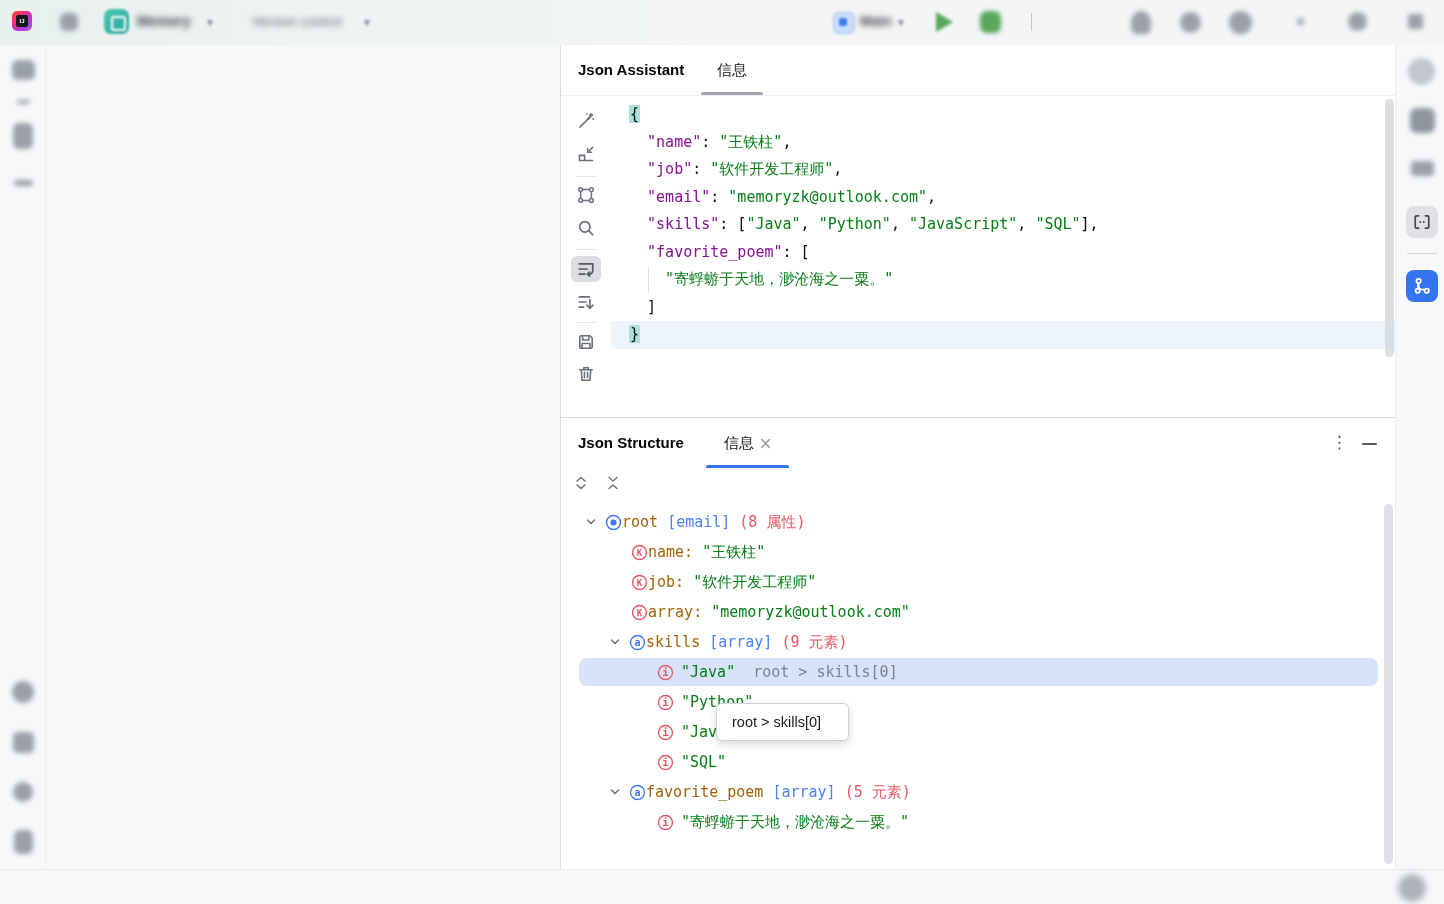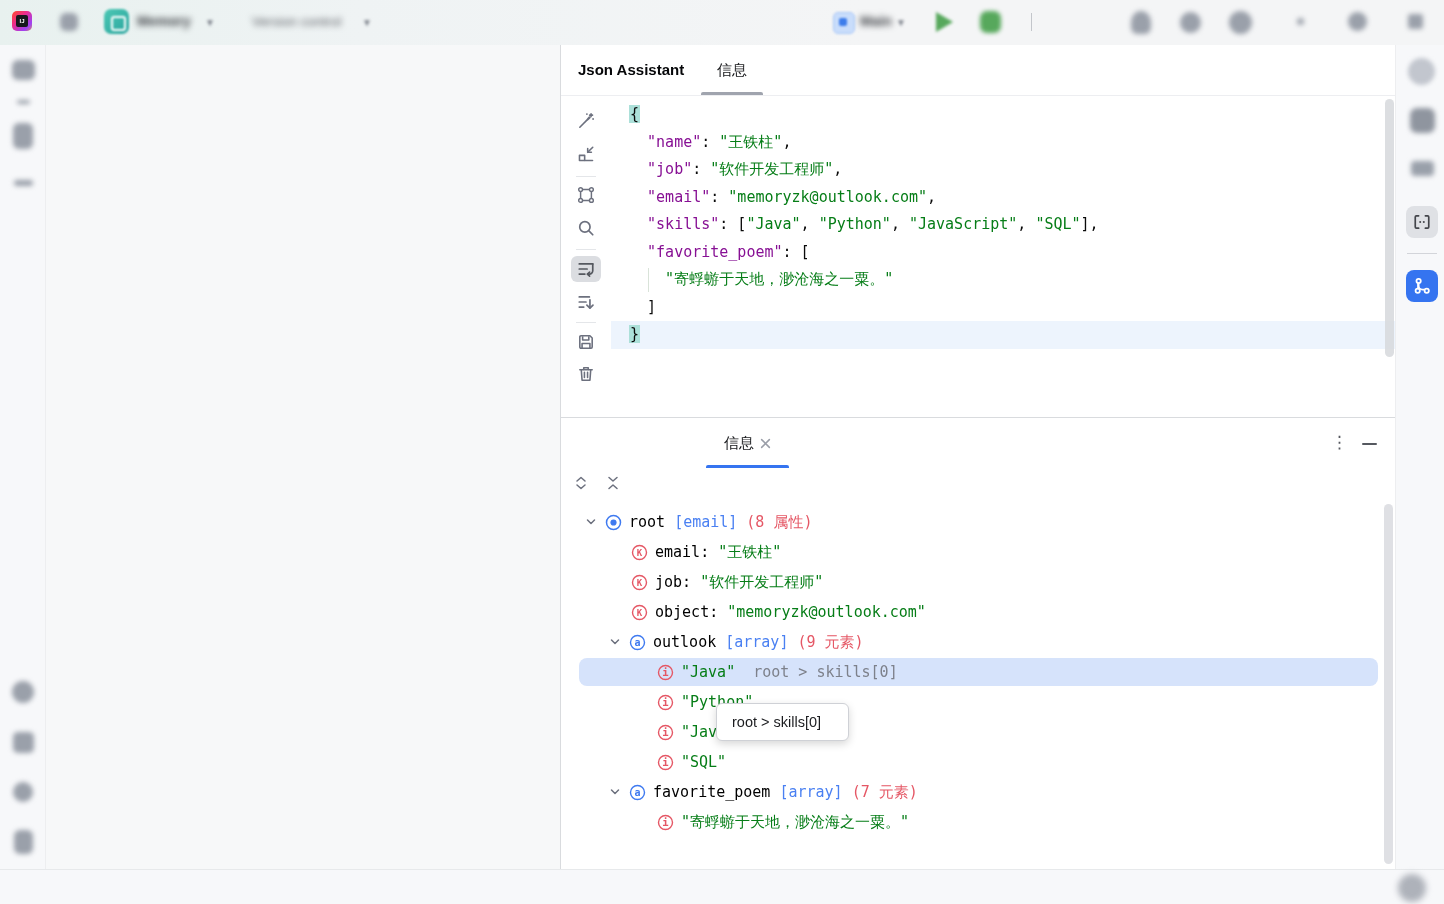--- a/index.html
+++ b/index.html
@@ -71,21 +71,21 @@
   .stb-btn{position:absolute;top:7px;width:16px;height:16px;cursor:pointer;}
   #tree{position:absolute;left:0;top:81px;width:835px;height:371px;background:#FFF;overflow:hidden;}
   #tree-inner{position:absolute;left:0;top:8px;width:835px;}
   .trow{display:flex;align-items:center;height:30px;font-family:"DejaVu Sans Mono",monospace;font-size:15px;white-space:nowrap;cursor:default;}
   .trow svg{flex:none;}
   .pl-root{padding-left:24px;}
   .pl-arr{padding-left:48px;}
   .pl-key{padding-left:70px;}
   .pl-item{padding-left:96px;}
   .trow .node-icon{margin-left:8px;}
-  .trow .t-label{margin-left:7px;color:#000000;text-align:center;}
+  .trow .t-label{color:#a16207;text-align:center;}
   .trow .t-type{margin-left:9px;color:#4A80F2;}
   .trow .t-count{margin-left:9px;color:#E55765;}
   .trow .t-value{margin-left:7px;color:#067D17;}
   .pl-key .t-value{margin-left:9px;}
   .trow.sel{height:28px;margin:1px 18px;padding-left:78px;background:#D6E3FB;border-radius:8px;}
   .trow .t-path{margin-left:18px;color:#7D818B;}
   #tree-scrollbar{position:absolute;right:3px;top:5px;width:9px;height:360px;background:#D9DBDF;border-radius:5px;opacity:.85;}
 
   
   #tooltip{left:716px;top:703px;width:133px;height:38px;background:#FFFFFF;border:1px solid #CFD1D6;border-radius:6px;
@@ -238,20 +238,21 @@
             <div class="ln"><span class="tp">  ]</span></div>
             <div class="ln cur"><span class="tp brc">}</span></div>
           </div>
           <div id="editor-scrollbar"></div>
         </div>
       </div>
     </div>
 
     <div id="structure-panel" class="abs">
       <div class="panel-header" style="top:0;">
+        <div class="panel-title">Json Structure</div>
         <div class="tab" style="left:145px;width:83px;">
           <span style="margin-right:6px;">信息</span><svg width="11" height="11" viewBox="0 0 10 10" style="display:inline-block;vertical-align:-1px;">
               <path d="M1.5 1.5 L8.5 8.5 M8.5 1.5 L1.5 8.5" stroke="#9a9ea8" stroke-width="1.4" fill="none" stroke-linecap="round"></path>
             </svg>
           <div class="tab-underline" style="left:0;width:83px;background:#3574F0;"></div>
         </div>
         <div class="kebab" style="left:770px;top:18px;">⋮</div>
         <div class="min-bar" style="left:801px;top:25px;"></div>
       </div>
 
@@ -284,51 +285,51 @@
             <span class="t-label">root</span>
             <span class="t-type">[email]</span>
             <span class="t-count">(8 属性)</span>
           </div>
 
           <div class="trow pl-key">
             <svg class="node-icon" style="margin-left:0;" width="17" height="17" viewBox="0 0 17 17">
                 <circle cx="8.5" cy="8.5" r="7" fill="none" stroke="#E55765" stroke-width="1.4"></circle>
                 <text x="8.5" y="12" text-anchor="middle" font-size="9" font-weight="bold" fill="#E55765" font-family="DejaVu Sans Mono,monospace">K</text>
               </svg>
-            <span class="t-label">email:</span>
+            <span class="t-label">name:</span>
             <span class="t-value">"王铁柱"</span>
           </div>
 
           <div class="trow pl-key">
             <svg class="node-icon" style="margin-left:0;" width="17" height="17" viewBox="0 0 17 17">
                 <circle cx="8.5" cy="8.5" r="7" fill="none" stroke="#E55765" stroke-width="1.4"></circle>
                 <text x="8.5" y="12" text-anchor="middle" font-size="9" font-weight="bold" fill="#E55765" font-family="DejaVu Sans Mono,monospace">K</text>
               </svg>
             <span class="t-label">job:</span>
             <span class="t-value">"软件开发工程师"</span>
           </div>
 
           <div class="trow pl-key">
             <svg class="node-icon" style="margin-left:0;" width="17" height="17" viewBox="0 0 17 17">
                 <circle cx="8.5" cy="8.5" r="7" fill="none" stroke="#E55765" stroke-width="1.4"></circle>
                 <text x="8.5" y="12" text-anchor="middle" font-size="9" font-weight="bold" fill="#E55765" font-family="DejaVu Sans Mono,monospace">K</text>
               </svg>
-            <span class="t-label">object:</span>
+            <span class="t-label">array:</span>
             <span class="t-value">"memoryzk@outlook.com"</span>
           </div>
 
           <div class="trow pl-arr">
             <svg width="12" height="12" viewBox="0 0 12 12">
                 <path d="M2.5 4 L6 7.5 L9.5 4" stroke="#6C707E" stroke-width="1.5" fill="none" stroke-linecap="round" stroke-linejoin="round"></path>
               </svg>
             <svg class="node-icon" width="17" height="17" viewBox="0 0 17 17">
                 <circle cx="8.5" cy="8.5" r="7" fill="none" stroke="#3F7AF0" stroke-width="1.4"></circle>
                 <text x="8.5" y="12" text-anchor="middle" font-size="10" font-weight="bold" fill="#3F7AF0" font-family="DejaVu Sans Mono,monospace">a</text>
               </svg>
-            <span class="t-label">outlook</span>
+            <span class="t-label">skills</span>
             <span class="t-type">[array]</span>
             <span class="t-count">(9 元素)</span>
           </div>
 
           <div class="trow sel">
             <svg class="node-icon" style="margin-left:0;" width="17" height="17" viewBox="0 0 17 17">
                 <circle cx="8.5" cy="8.5" r="7" fill="none" stroke="#E55765" stroke-width="1.4"></circle>
                 <text x="8.5" y="12.2" text-anchor="middle" font-size="10.5" font-weight="bold" fill="#E55765" font-family="DejaVu Sans Mono,monospace">i</text>
               </svg>
             <span class="t-value">"Java"</span>
@@ -362,21 +363,21 @@
           <div class="trow pl-arr">
             <svg width="12" height="12" viewBox="0 0 12 12">
                 <path d="M2.5 4 L6 7.5 L9.5 4" stroke="#6C707E" stroke-width="1.5" fill="none" stroke-linecap="round" stroke-linejoin="round"></path>
               </svg>
             <svg class="node-icon" width="17" height="17" viewBox="0 0 17 17">
                 <circle cx="8.5" cy="8.5" r="7" fill="none" stroke="#3F7AF0" stroke-width="1.4"></circle>
                 <text x="8.5" y="12" text-anchor="middle" font-size="10" font-weight="bold" fill="#3F7AF0" font-family="DejaVu Sans Mono,monospace">a</text>
               </svg>
             <span class="t-label">favorite_poem</span>
             <span class="t-type">[array]</span>
-            <span class="t-count">(7 元素)</span>
+            <span class="t-count">(5 元素)</span>
           </div>
 
           <div class="trow pl-item">
             <svg class="node-icon" style="margin-left:0;" width="17" height="17" viewBox="0 0 17 17">
                 <circle cx="8.5" cy="8.5" r="7" fill="none" stroke="#E55765" stroke-width="1.4"></circle>
                 <text x="8.5" y="12.2" text-anchor="middle" font-size="10.5" font-weight="bold" fill="#E55765" font-family="DejaVu Sans Mono,monospace">i</text>
               </svg>
             <span class="t-value">"寄蜉蝣于天地，渺沧海之一粟。"</span>
           </div>
         </div>

